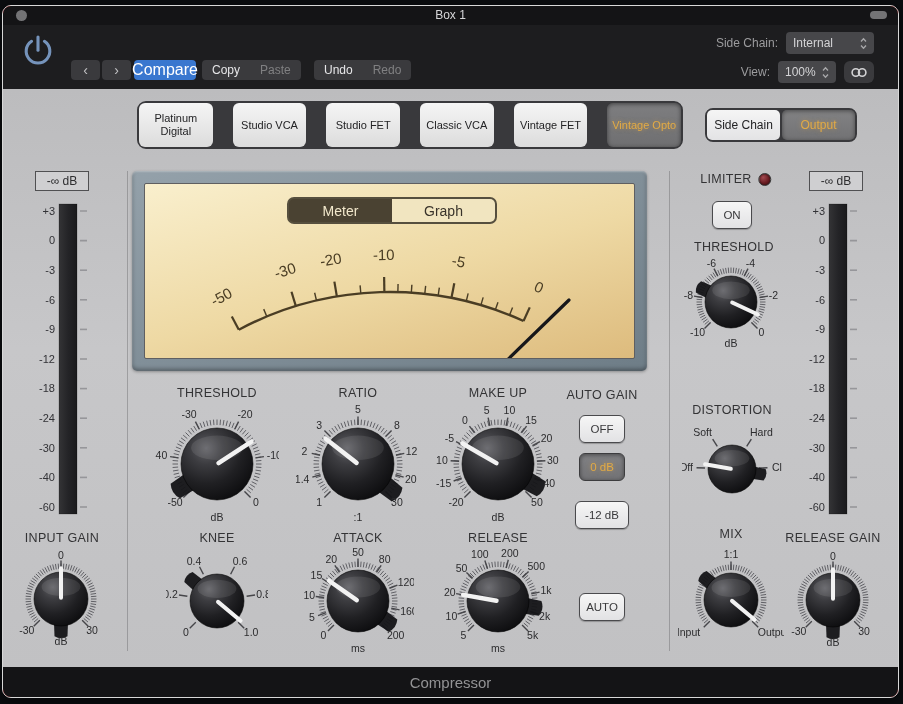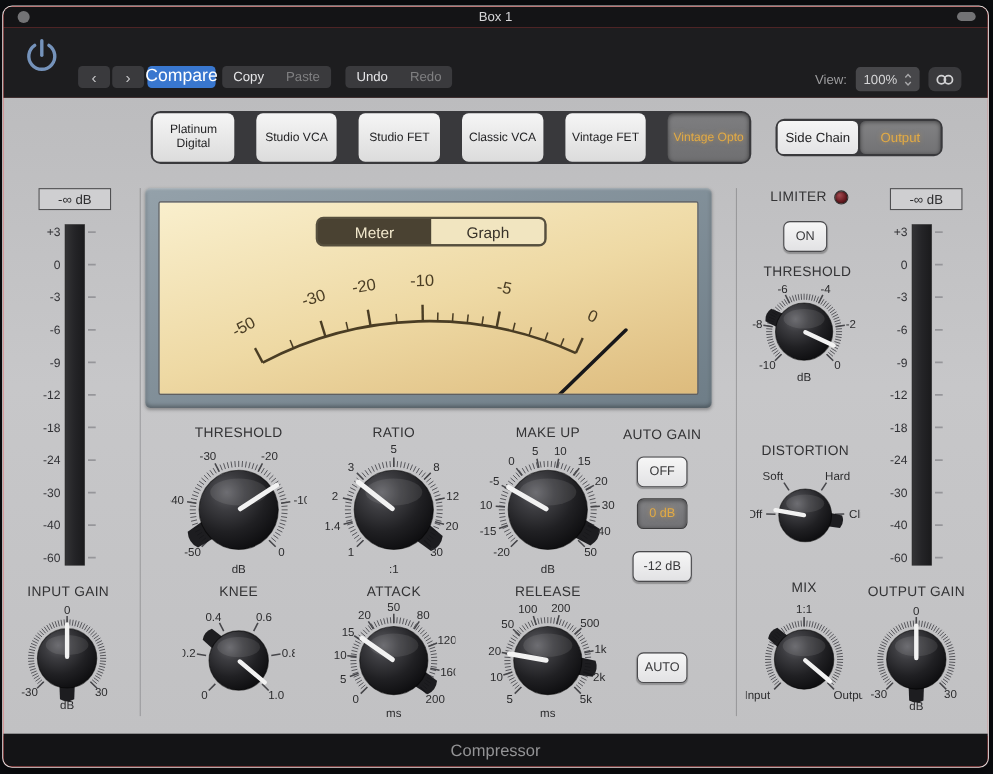--- a/index.html
+++ b/index.html
@@ -29,21 +29,21 @@
   .lit{color:#e6e6e8}.dim{color:#808082}
   
   .main{position:absolute;left:0;top:83px;width:897px;height:580px;background:linear-gradient(180deg,#bcbcbe 0%,#c7c7c9 45%,#c1c1c3 100%)}
   .divider{position:absolute;top:82px;width:1px;height:480px;background:rgba(70,70,74,.32)}
   .tabs{position:absolute;left:134px;top:12px;width:546px;height:48px;border:2px solid #39393c;border-radius:9px;background:#39393c;display:flex;gap:20px;box-sizing:border-box}
   .tab{flex:1;background:linear-gradient(#f5f5f5,#dcdcdc);color:#232325;font-size:11px;line-height:13px;display:flex;align-items:center;justify-content:center;text-align:center;border-radius:6px;padding:2px;cursor:pointer}
   .tab.sel{background:linear-gradient(#7e7e80,#6f6f71);color:#e2aa45;box-shadow:inset 0 1px 4px rgba(0,0,0,.5);text-shadow:0 0 5px rgba(226,170,69,.55)}
   .rtoggle{position:absolute;left:702px;top:19px;width:152px;height:34px;border:2px solid #39393c;background:#39393c;border-radius:8px;display:flex;gap:2px;box-sizing:border-box}
   .rseg{flex:1;font-size:12px;display:flex;align-items:center;justify-content:center;border-radius:5px;background:linear-gradient(#f5f5f5,#e3e3e5);color:#232325;cursor:pointer}
   .rseg.sel{background:linear-gradient(#828284,#727274);color:#e2aa45;box-shadow:inset 0 1px 4px rgba(0,0,0,.45);text-shadow:0 0 5px rgba(226,170,69,.55)}
-  .readout{position:absolute;width:66px;height:20px;background:#cfcfd1;border:1.5px solid #505052;border-radius:0;color:#2e2e30;font-size:12px;display:flex;align-items:center;justify-content:center;box-sizing:border-box}
+  .readout{position:absolute;width:54px;height:20px;background:#cfcfd1;border:1.5px solid #505052;border-radius:0;color:#2e2e30;font-size:12px;display:flex;align-items:center;justify-content:center;box-sizing:border-box}
   .vmeter{position:absolute;top:106px}
   .vu{position:absolute;left:129px;top:82px;width:515px;height:200px;border-radius:5px;background:linear-gradient(160deg,#94a1aa,#6e7d87);box-shadow:inset 0 1px 2px rgba(255,255,255,.35),inset 0 -2px 4px rgba(0,0,0,.35),0 1px 3px rgba(0,0,0,.3);padding:12px;box-sizing:border-box}
   .vu-face{position:relative;width:489px;height:174px;background:linear-gradient(165deg,#f9efcd 0%,#eed9a4 52%,#ddbb7d 100%);border:1px solid #5f5f61;border-radius:2px;overflow:hidden}
   .vu-toggle{position:absolute;left:142px;top:13px;width:210px;height:27px;border:2px solid #564f3e;background:#564f3e;border-radius:7px;display:flex;box-sizing:border-box;overflow:hidden}
   .vu-seg{flex:1;font-size:14px;display:flex;align-items:center;justify-content:center;color:#39332a;background:#f1e5c0;cursor:pointer}
   .vu-seg.sel{background:#4a4232;color:#f2e8cc}
   .plabel{position:absolute;transform:translate(-50%,-50%);font-size:12.5px;color:#333335;letter-spacing:.3px;white-space:nowrap}
   .limrow{position:absolute;transform:translate(-50%,-50%);display:flex;align-items:center;white-space:nowrap;font-size:12.5px;color:#333335;letter-spacing:.3px}
   .led{width:11px;height:11px;border-radius:50%;background:radial-gradient(circle at 35% 30%,#a34a50 0%,#6b1d23 55%,#471015 100%);border:1px solid #333;margin-left:7px;box-shadow:inset 0 0 2px rgba(0,0,0,.6)}
   .btn-plate{position:absolute;box-sizing:border-box;border:1.5px solid #4a4a4d;border-radius:6px;background:linear-gradient(#f6f6f6,#e2e2e4);color:#39393b;font-size:11.5px;display:flex;align-items:center;justify-content:center;box-shadow:0 1px 1px rgba(0,0,0,.25);cursor:pointer}
@@ -64,20 +64,30 @@
 
   <div class="header">
     <div class="power">
       <svg width="40" height="44" viewBox="0 0 44 48">
         <path d="M14.9 11.1 A13 13 0 1 0 29.1 11.1" fill="none" stroke="#7593bb" stroke-width="3.4" stroke-linecap="round"></path>
         <line x1="22" y1="6.5" x2="22" y2="21" stroke="#7593bb" stroke-width="3.4" stroke-linecap="round"></line>
       </svg>
     </div>
 
 
+    <div class="sc-row">
+      <span>Side Chain:</span>
+      <div class="dd" style="width:88px">
+        <span>Internal</span>
+        <svg class="updown" width="7" height="13" viewBox="0 0 7 13">
+          <path d="M1 4.5 L3.5 1.8 L6 4.5" fill="none" stroke="#a8a8aa" stroke-width="1.3"></path>
+          <path d="M1 8.5 L3.5 11.2 L6 8.5" fill="none" stroke="#a8a8aa" stroke-width="1.3"></path>
+        </svg>
+      </div>
+    </div>
 
     <div class="nav">
       <div class="btn-dark">‹</div>
       <div class="btn-dark">›</div>
     </div>
     <div class="compare">Compare</div>
     <div class="pair" style="left:199px">
       <span class="lit">Copy</span>
       <span class="dim">Paste</span>
     </div>
@@ -1058,21 +1068,21 @@
           <line x1="57" y1="193.6" x2="64" y2="193.6" stroke="#96969a" stroke-width="1.6"></line>
           <text x="32" y="227" font-size="11" fill="#323236" text-anchor="end" font-family="Liberation Sans, DejaVu Sans, sans-serif">-24</text>
           <line x1="57" y1="223.2" x2="64" y2="223.2" stroke="#96969a" stroke-width="1.6"></line>
           <text x="32" y="256.6" font-size="11" fill="#323236" text-anchor="end" font-family="Liberation Sans, DejaVu Sans, sans-serif">-30</text>
           <line x1="57" y1="252.8" x2="64" y2="252.8" stroke="#96969a" stroke-width="1.6"></line>
           <text x="32" y="286.2" font-size="11" fill="#323236" text-anchor="end" font-family="Liberation Sans, DejaVu Sans, sans-serif">-40</text>
           <line x1="57" y1="282.4" x2="64" y2="282.4" stroke="#96969a" stroke-width="1.6"></line>
           <text x="32" y="315.8" font-size="11" fill="#323236" text-anchor="end" font-family="Liberation Sans, DejaVu Sans, sans-serif">-60</text>
           <line x1="57" y1="312" x2="64" y2="312" stroke="#96969a" stroke-width="1.6"></line>
         </svg></div>
-    <div class="plabel" style="left:830px;top:449px">OUTPUT GAIN</div>
+    <div class="plabel" style="left:830px;top:449px">RELEASE GAIN</div>
     <div class="knob" style="left:830px;top:513px"><svg width="102" height="102" viewBox="0 0 102 102">
           <defs>
             <radialGradient id="kg12" cx="35%" cy="28%" r="80%">
               <stop offset="0%" stop-color="#606065"></stop>
               <stop offset="28%" stop-color="#3c3c40"></stop>
               <stop offset="62%" stop-color="#202023"></stop>
               <stop offset="100%" stop-color="#0b0b0d"></stop>
             </radialGradient>
           </defs>
           <line x1="29.786796564403573" y1="72.21320343559643" x2="25.897709267877563" y2="76.10229073212244" stroke="#55555a" stroke-width="0.9"></line>

